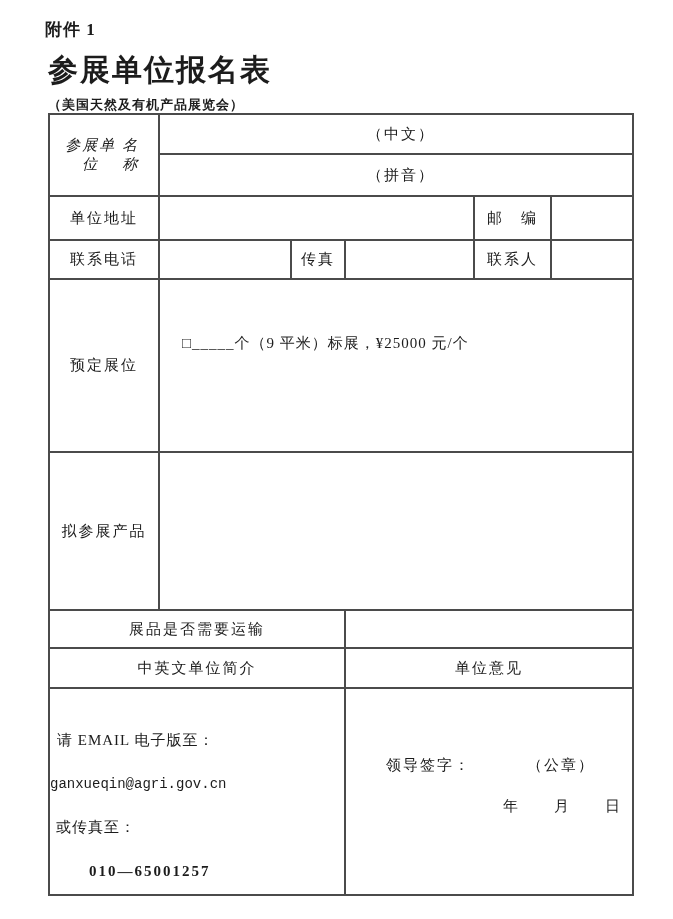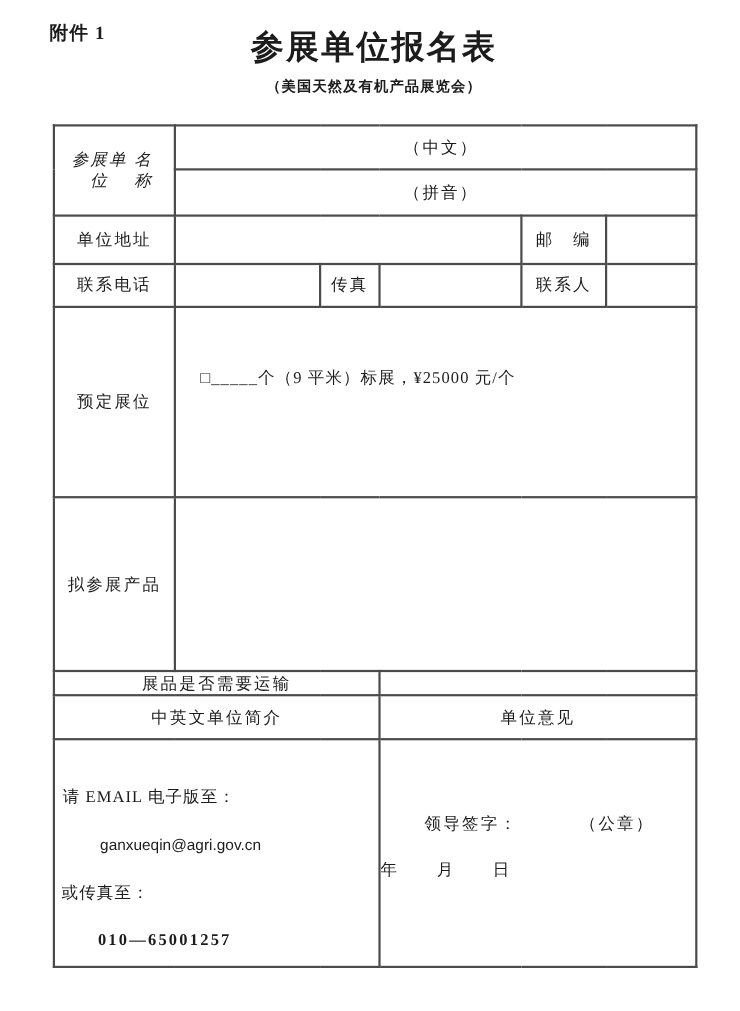--- a/index.html
+++ b/index.html
@@ -16,23 +16,23 @@
     position: absolute;
     left: 45px;
     top: 18px;
     font-size: 17px;
     font-weight: bold;
     letter-spacing: 1px;
   }
   .header {
     position: absolute;
     left: 48px;
-    top: 26px;
+    top: 52px;
     width: 584px;
-    text-align: center;
+    text-align: left;
   }
   .title {
     font-size: 30px;
     font-weight: bold;
     letter-spacing: 2px;
     line-height: 36px;
   }
   .subtitle {
     margin-top: 8px;
     font-size: 13px;
@@ -72,39 +72,39 @@
   }
   td.contact-cell { vertical-align: top; }
   .contact-lines {
     padding-top: 28px;
     display: flex;
     flex-direction: column;
     gap: 26px;
     font-size: 15px;
   }
   .contact-lines .l1 { padding-left: 7px; letter-spacing: 1px; }
-  .contact-lines .l2 { padding-left: 41px; font-family: Liberation Sans, sans-serif; font-size: 14px; }
+  .contact-lines .l2 { font-family: Liberation Mono, monospace; font-size: 14px; }
   .contact-lines .l3 { padding-left: 6px; letter-spacing: 1px; }
   .contact-lines .l4 { padding-left: 39px; letter-spacing: 2px; font-weight: bold; font-size: 15px; }
   td.sign-cell { vertical-align: bottom; }
   .sign-lines {
     display: flex;
     flex-direction: column;
     gap: 22px;
     padding-bottom: 12px;
   }
   .sign-row1 {
     display: flex;
     padding-left: 40px;
     gap: 56px;
     letter-spacing: 2px;
     font-size: 15px;
   }
   .sign-row2 {
-    text-align: left;
+    text-align: right;
     letter-spacing: 2px;
     font-size: 15px;
     padding-right: 10px;
   }
 </style>
 </head>
 <body>
 
 <div class="attachment">附件 1</div>
 
@@ -156,21 +156,21 @@
     <tr style="height:173px">
       <td class="label">预定展位</td>
       <td class="booth-cell" colspan="5">
         <span>□_____个（9 平米）标展，¥25000 元/个</span>
       </td>
     </tr>
     <tr style="height:158px">
       <td class="label">拟参展产品</td>
       <td colspan="5"></td>
     </tr>
-    <tr style="height:22px">
+    <tr style="height:38px">
       <td class="label" colspan="3">展品是否需要运输</td>
       <td colspan="3"></td>
     </tr>
     <tr style="height:40px">
       <td class="label" colspan="3">中英文单位简介</td>
       <td class="label" colspan="3">单位意见</td>
     </tr>
     <tr style="height:207px">
       <td class="contact-cell" colspan="3">
         <div class="contact-lines">

